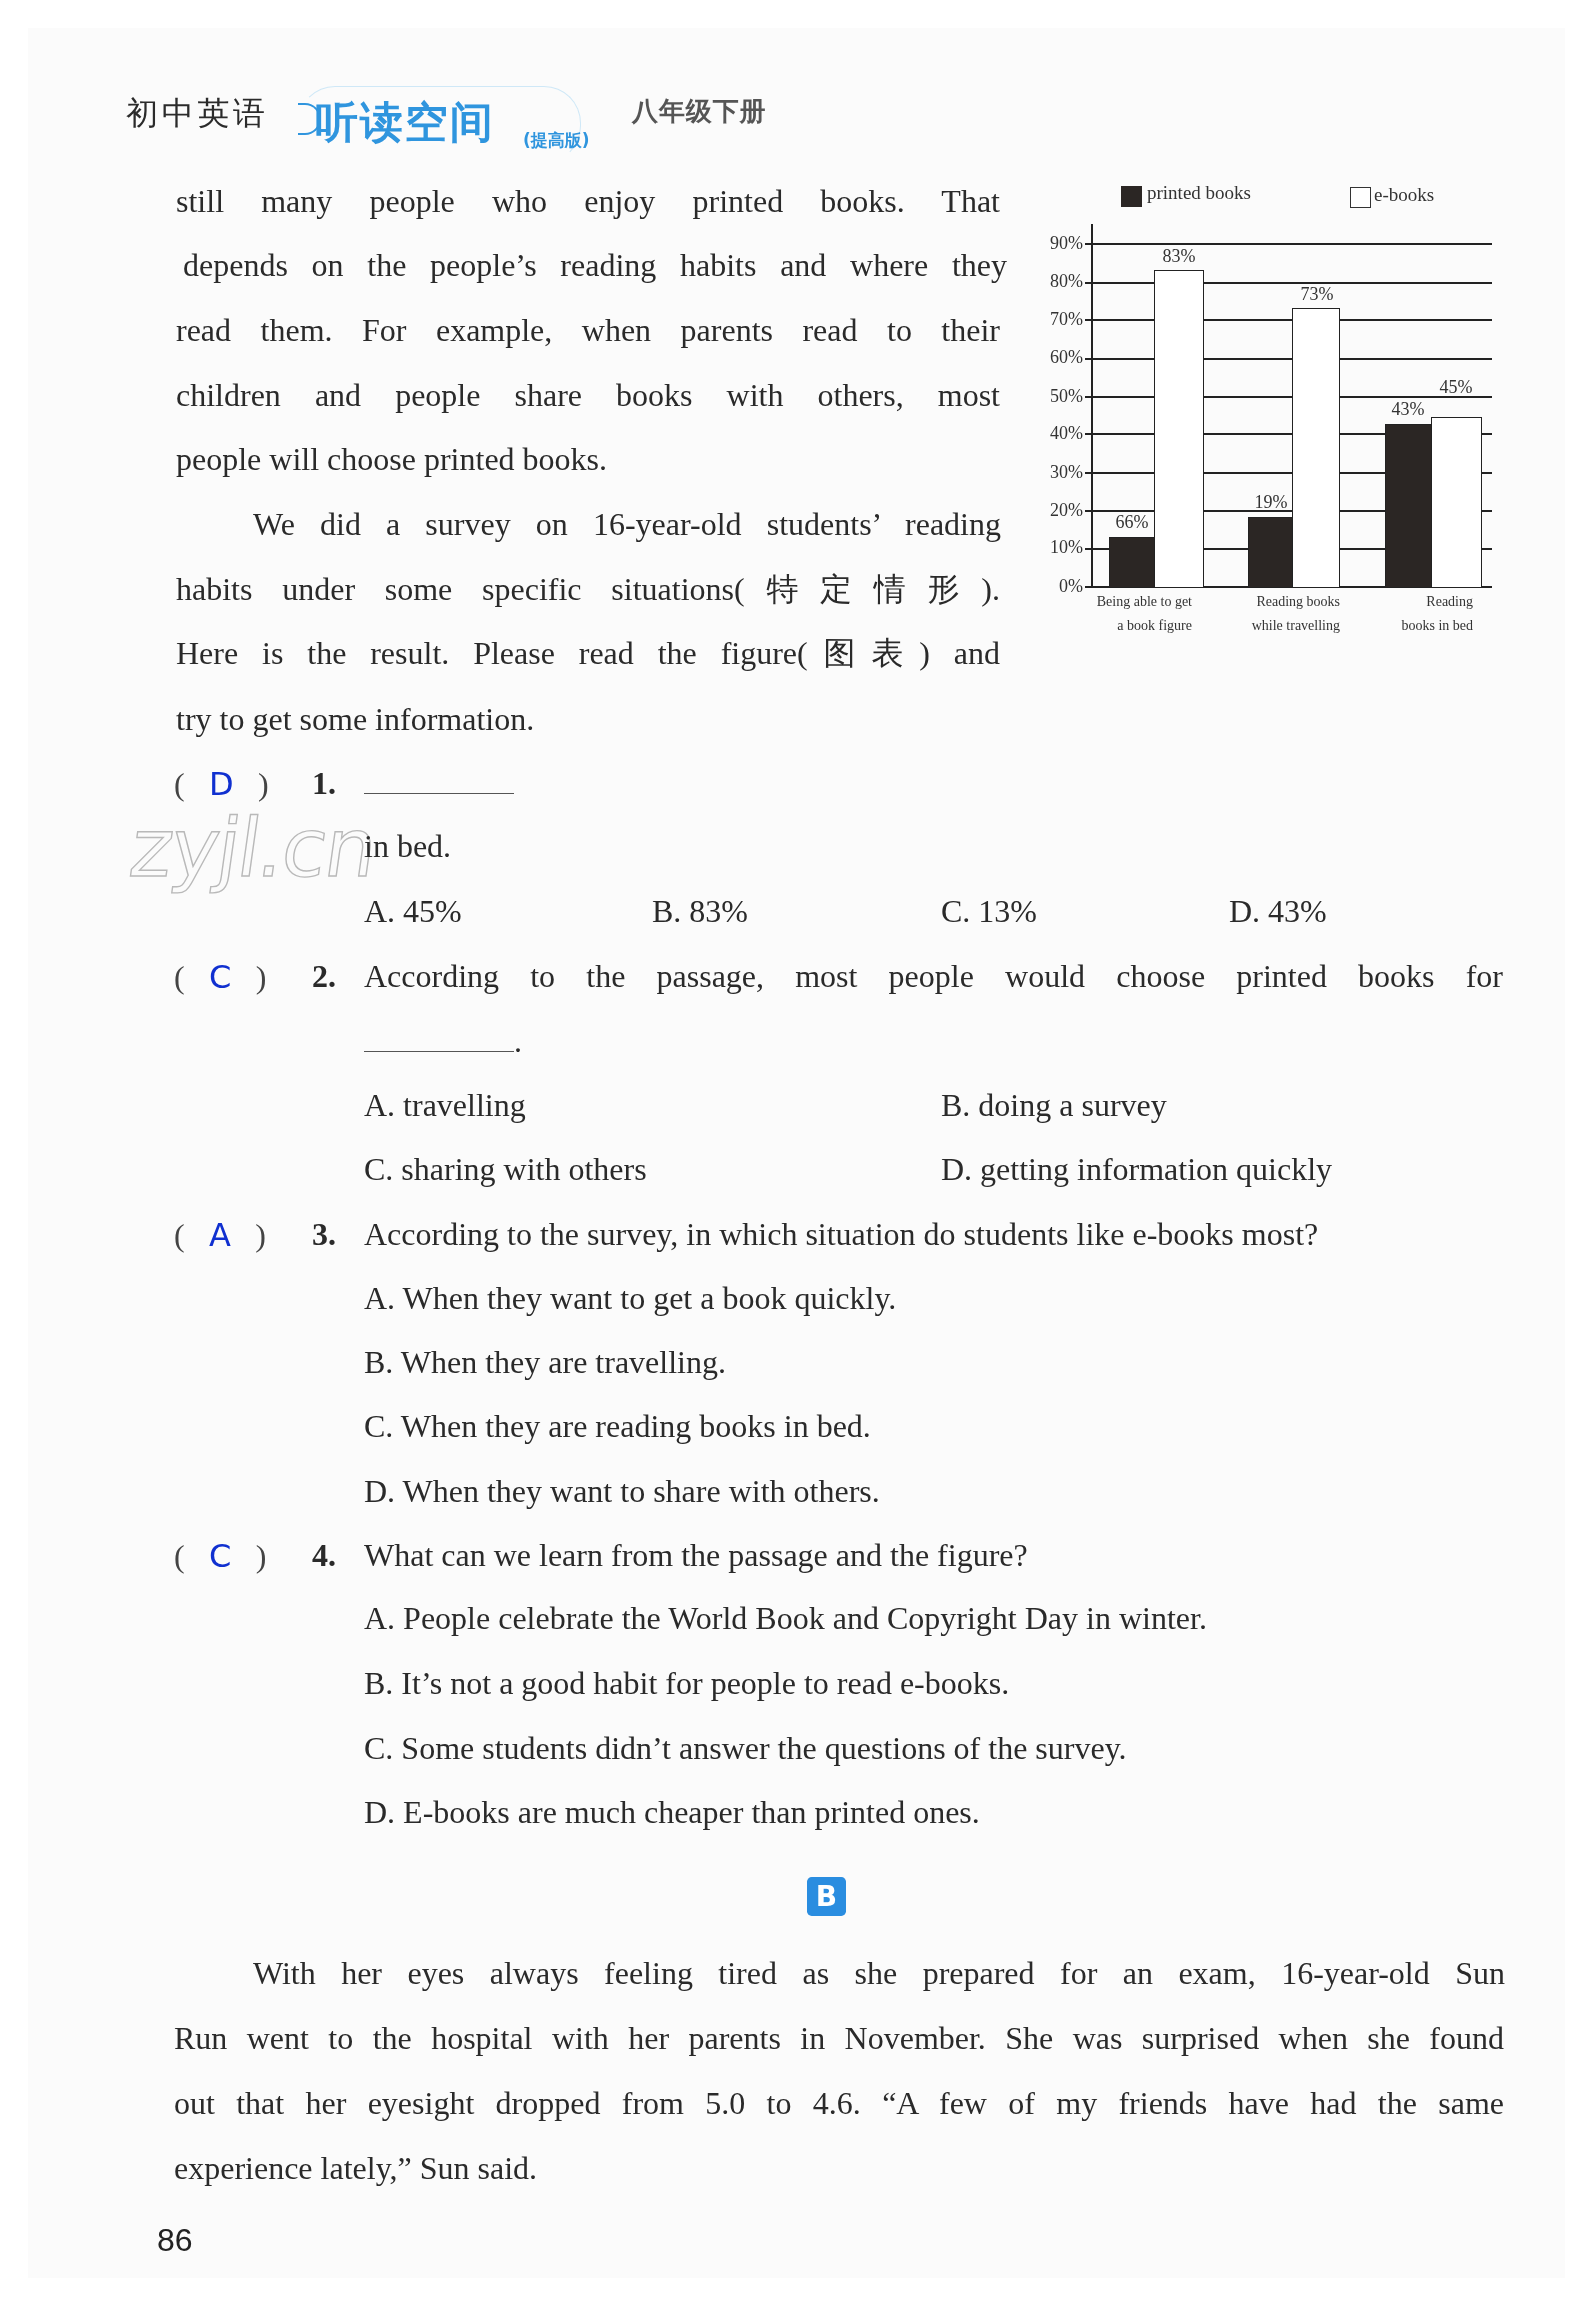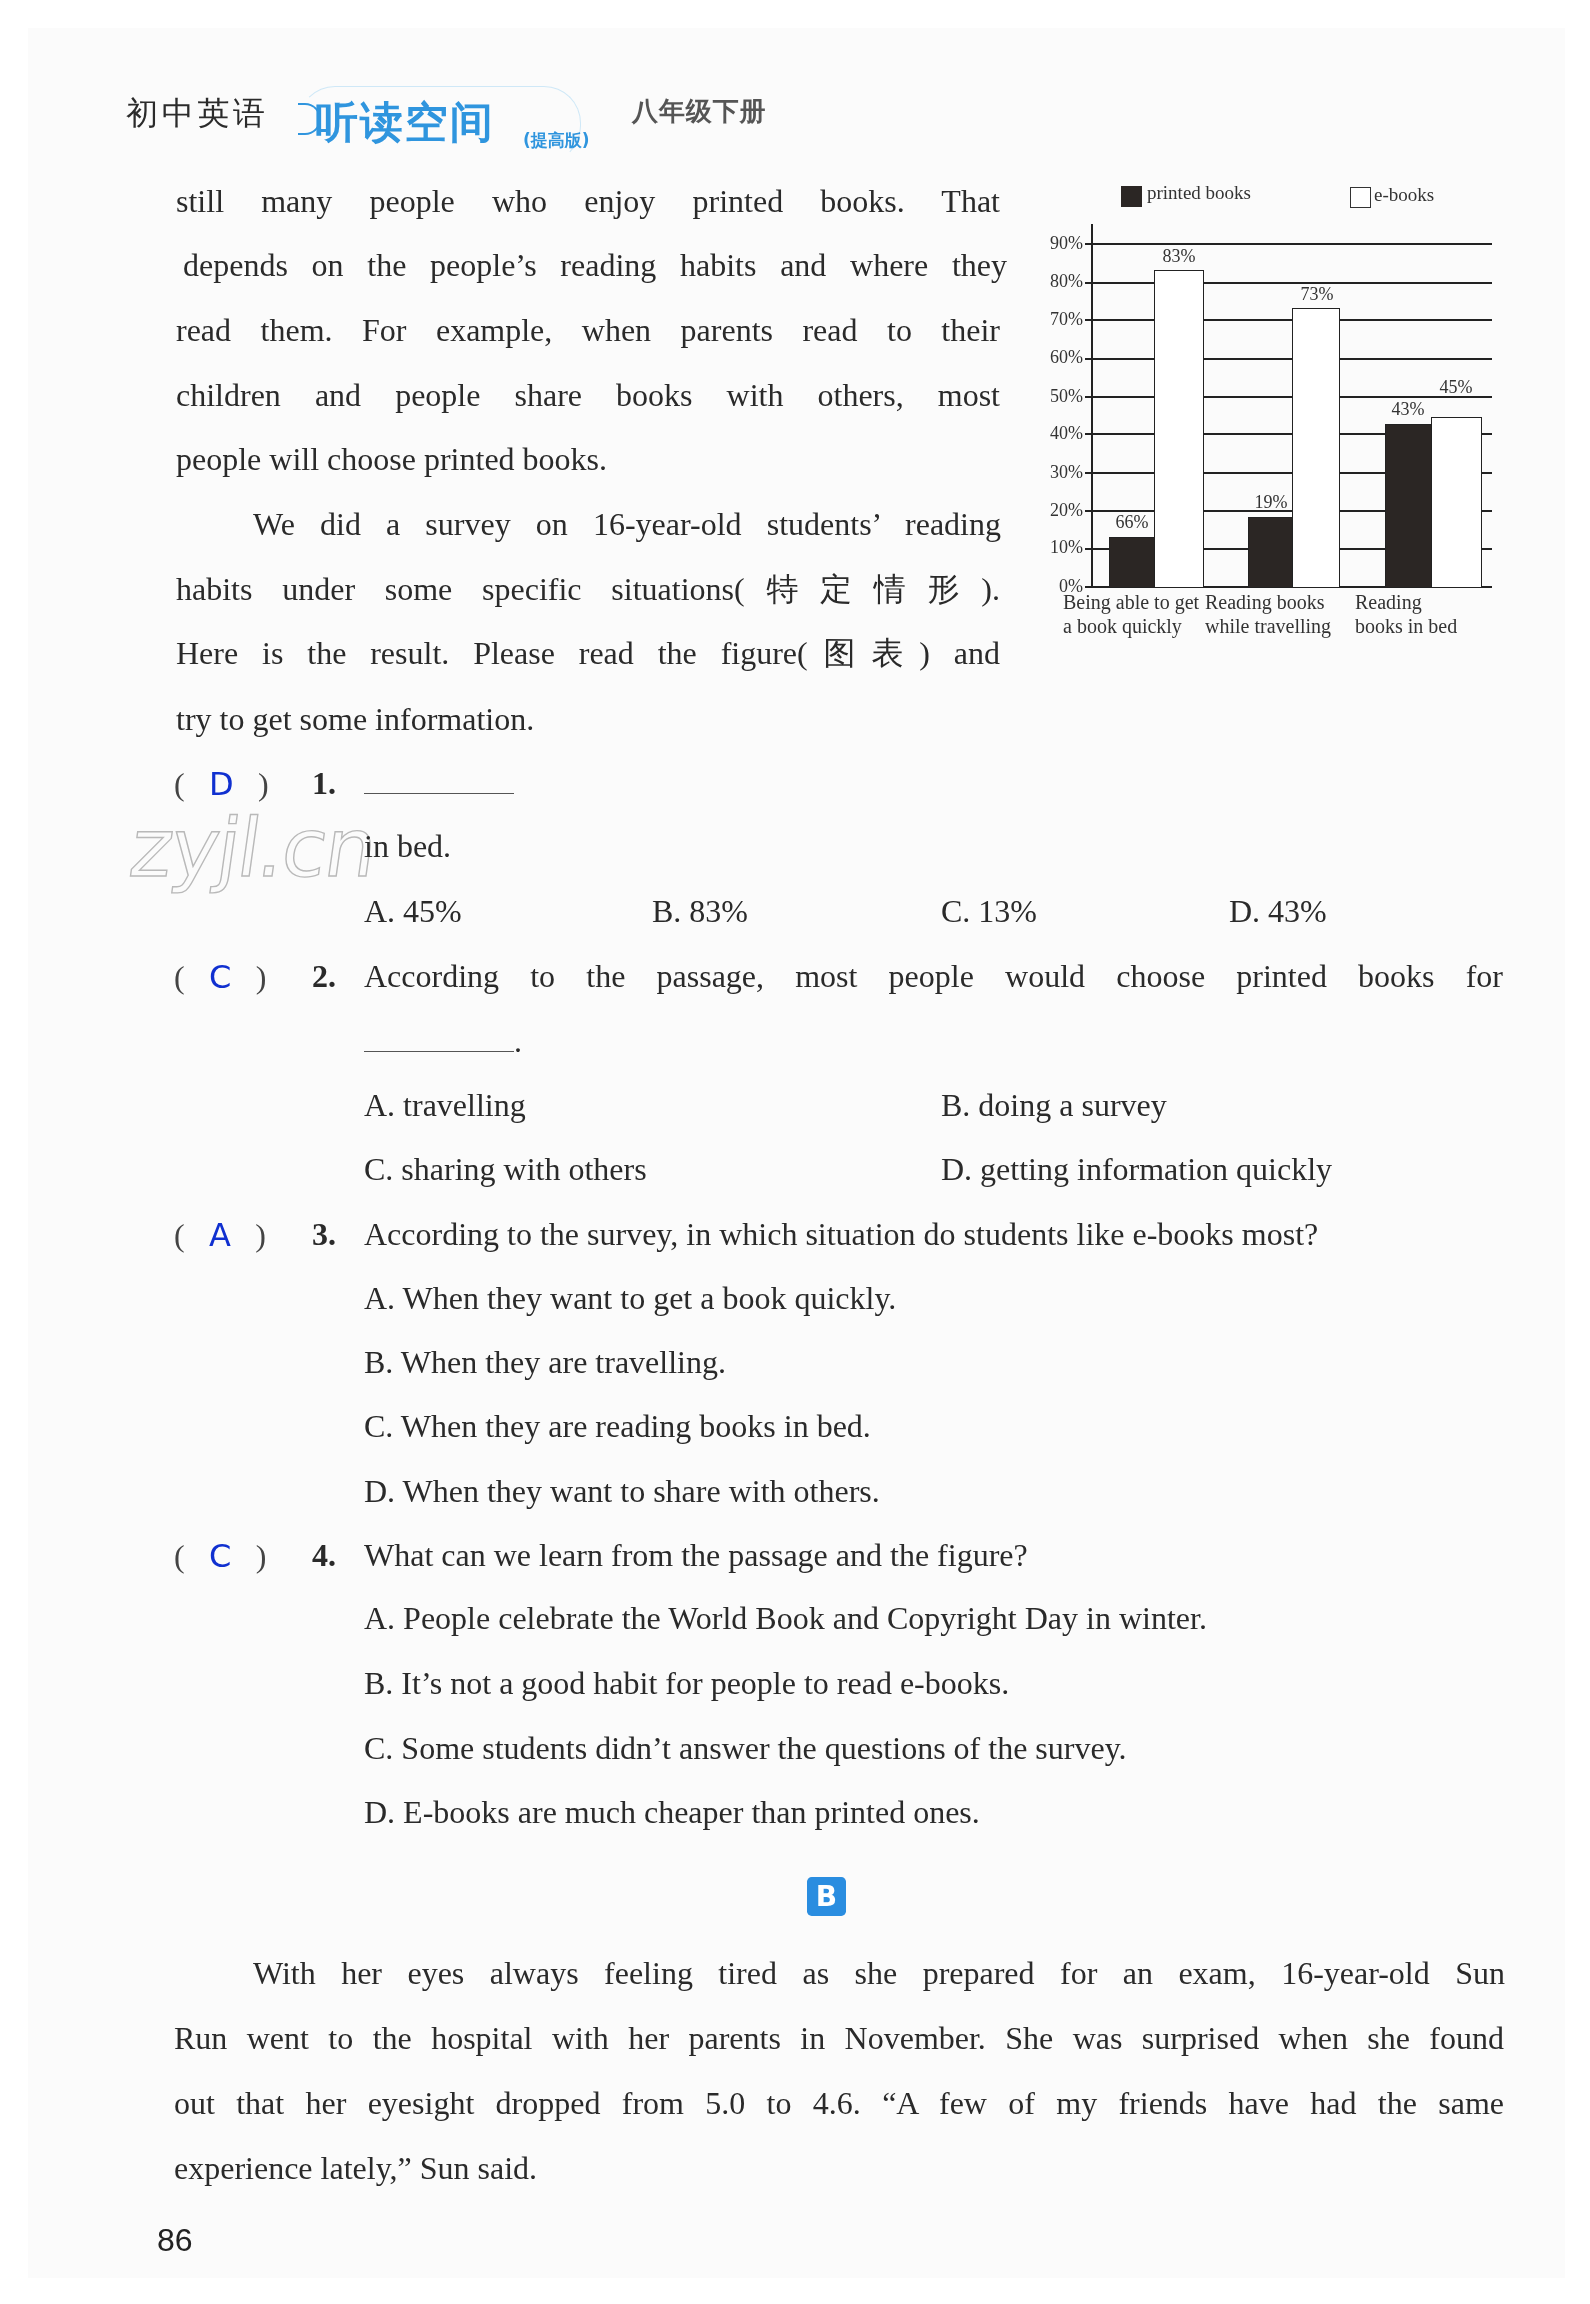--- a/index.html
+++ b/index.html
@@ -36,21 +36,21 @@
   
   .chart { position:absolute; left:1031px; top:173px; width:506px; height:478px; }
   .chart .legend-swatch { position:absolute; width:20.6px; height:20.6px; }
   .chart .legend-label { position:absolute; font-size:19px; color:#333; white-space:nowrap; }
   .chart .ytick { position:absolute; width:52px; text-align:right; font-size:18px; color:#333; }
   .chart .grid { position:absolute; height:1.9px; background:#222; }
   .chart .bar { position:absolute; box-sizing:border-box; border:1.9px solid #222; }
   .chart .bar.printed { background:#2b2624; }
   .chart .bar.ebook { background:#ffffff; }
   .chart .vlabel { position:absolute; font-size:18px; color:#333; text-align:center; width:56px; }
-  .chart .xlabel { position:absolute; font-size:20px; line-height:24px; color:#333; text-align:left; white-space:nowrap; }
+  .chart .xlabel { position:absolute; font-size:14px; line-height:24px; color:#333; text-align:right; white-space:nowrap; }
 </style>
 </head>
 <body>
 
 <div class="page"></div>
 
 <div class="logo-ring"></div>
 <div class="abs hdr-cn" style="left:126px; top:92px;">初中英语</div>
 <div class="abs hdr-logo" style="left:315px; top:94px;">
   <span class="hdr-logo-wave"></span>
@@ -111,21 +111,21 @@
   <div class="vlabel" style="left:212px; top:319px;">19%</div>
   <div class="vlabel" style="left:258px; top:111px;">73%</div>
 
   <div class="bar printed" style="left:354px; top:251px; width:47px; height:164px;"></div>
   <div class="bar ebook" style="left:400px; top:244px; width:51px; height:171px;"></div>
   <div class="vlabel" style="left:349px; top:226px;">43%</div>
   <div class="vlabel" style="left:397px; top:204px;">45%</div>
 
   <div class="xlabel" style="left:32px; top:417px; width:129px;">
     <div>Being able to get</div>
-    <div>a book quickly</div>
+    <div>a book figure</div>
   </div>
   <div class="xlabel" style="left:174px; top:417px; width:135px;">
     <div>Reading books</div>
     <div>while travelling</div>
   </div>
   <div class="xlabel" style="left:324px; top:417px; width:118px;">
     <div>Reading</div>
     <div>books in bed</div>
   </div>
 </div>

